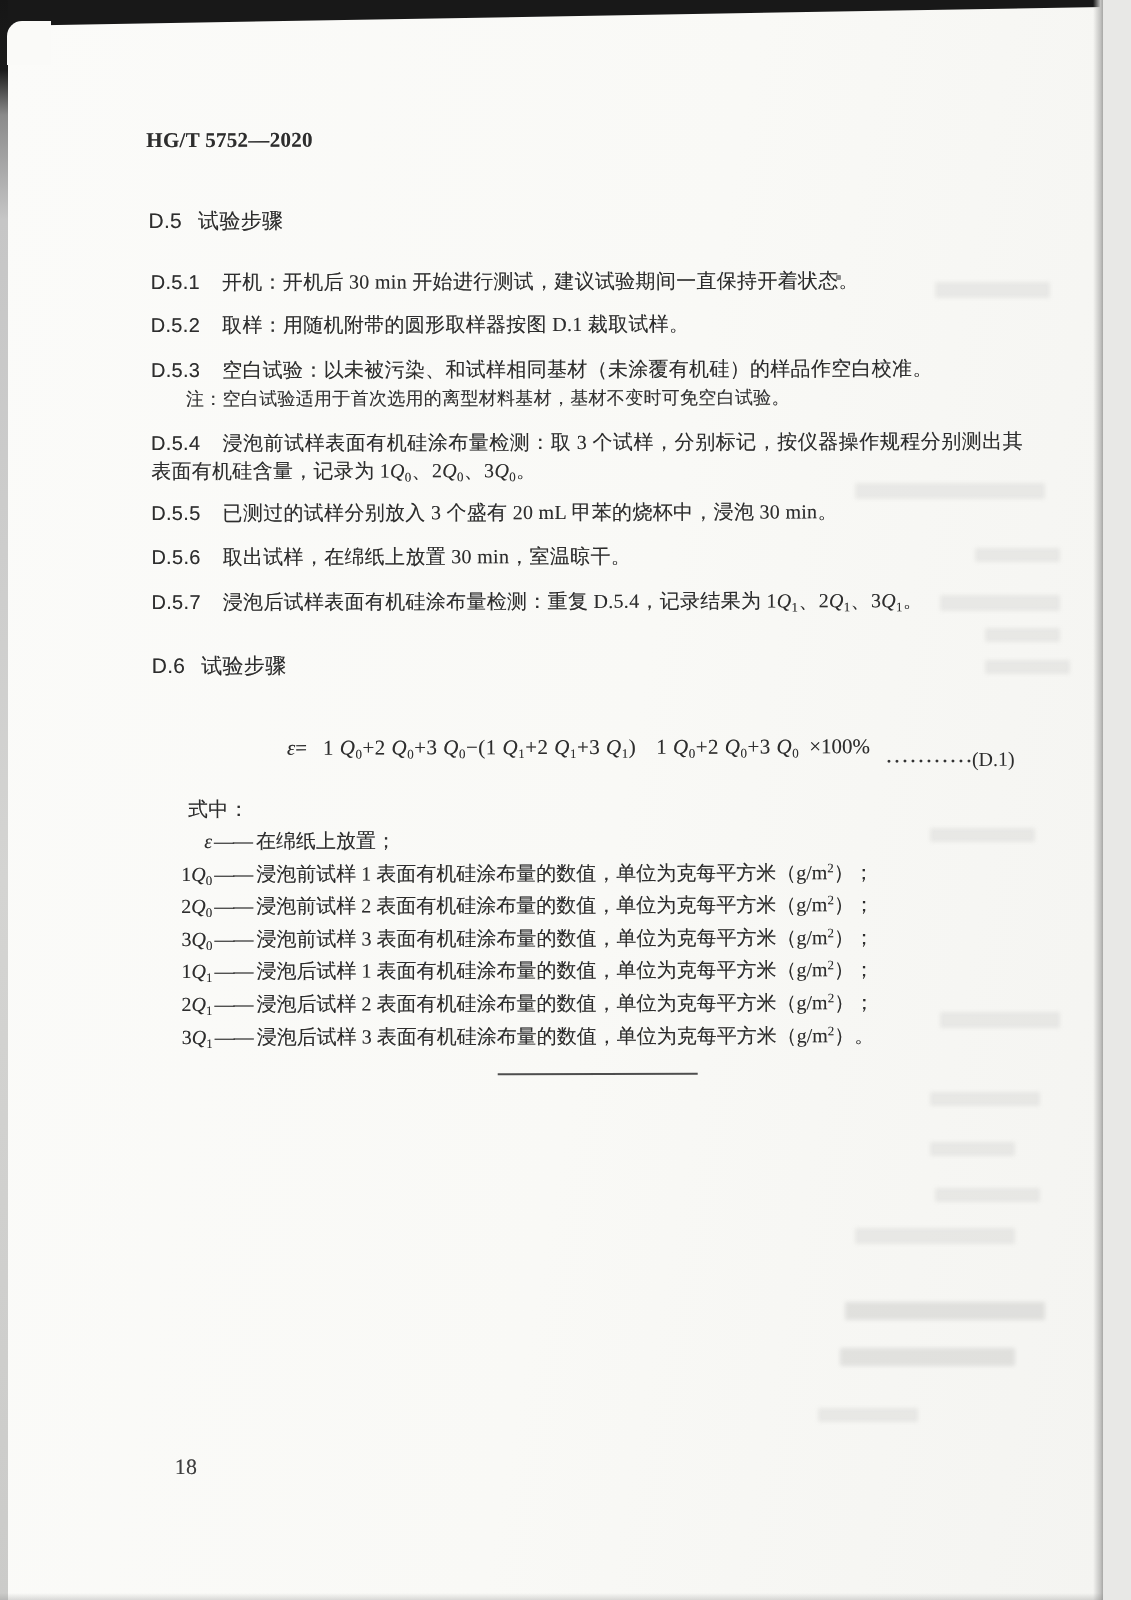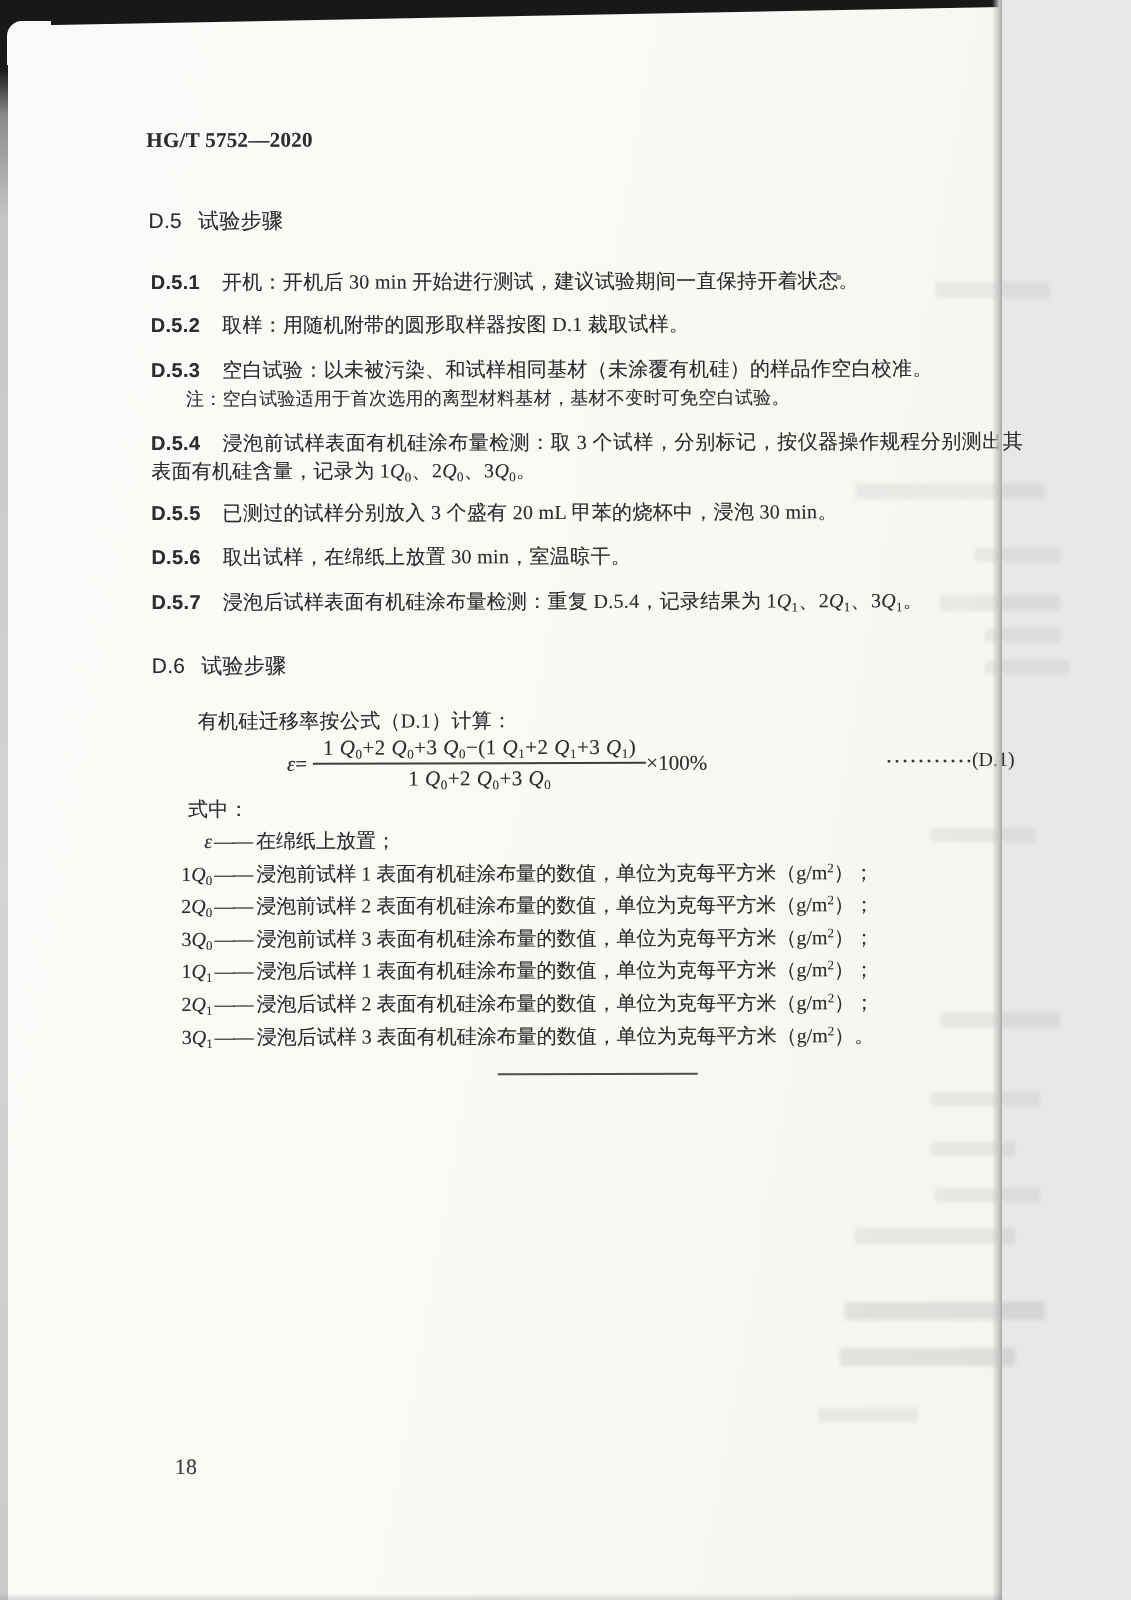--- a/index.html
+++ b/index.html
@@ -3,21 +3,21 @@
 <meta charset="utf-8">
 <title>Scanned Standard Page</title>
 <style>
   html,body{margin:0;padding:0;}
   body{
     width:1131px;height:1600px;overflow:hidden;position:relative;
     background:#e8e8e6;
     font-family:"Liberation Serif","DejaVu Serif",serif;
   }
   .page{
-    position:absolute;left:0;top:0;width:1002px;height:1600px;
+    position:absolute;left:0;top:0;width:1103px;height:1600px;
     background:linear-gradient(100deg,#fbfbf9 0%,#f9f9f6 55%,#f4f4f1 100%);
   }
   
   .top-band{
     position:absolute;left:0;top:0;width:100%;height:26px;background:#181818;
     clip-path:polygon(0 0,100% 0,100% 7px,0 26px);z-index:6;
   }
   .left-band{
     position:absolute;left:0;top:0;width:8px;height:100%;z-index:6;
     background:linear-gradient(to bottom,#161616 0,#1b1b1b 70px,#8a8a8a 115px,#c6c6c6 220px,#d4d4d2 55%,#cbcbc9 100%);
@@ -31,29 +31,29 @@
   .bottom-band{
     position:absolute;left:0;bottom:0;width:100%;height:7px;z-index:6;
     background:linear-gradient(to bottom,rgba(120,120,120,0),rgba(130,130,130,.28));
   }
   
   .txt{position:absolute;color:#2d2d2d;font-size:20px;letter-spacing:.3px;
        text-shadow:0 0 .6px rgba(70,70,70,.45);white-space:nowrap;}
   .wrap{white-space:normal;}
   b,.bold{font-weight:700;}
   .heading{font-family:"Liberation Sans","DejaVu Sans",sans-serif;font-weight:400;font-size:21px;}
-  .clabel{font-family:"Liberation Sans","DejaVu Sans",sans-serif;font-weight:700;margin-right:22px;}
+  .clabel{font-family:"Liberation Sans","DejaVu Sans",sans-serif;font-weight:400;margin-right:22px;}
   sub{font-size:13px;vertical-align:-4px;line-height:0;}
   sup{font-size:13px;vertical-align:7px;line-height:0;}
   i{font-style:italic;}
   .note{font-size:18px;color:#333;}
   
   .formula-row{position:absolute;left:287px;top:735px;display:flex;align-items:center;color:#2d2d2d;
                font-size:21px;text-shadow:0 0 .6px rgba(70,70,70,.45);}
-  .frac{display:flex;flex-direction:column;align-items:center;margin-left:6px;}
+  .frac{display:flex;flex-direction:row;align-items:flex-end;margin-left:6px;}
   .frac .num,.frac .den{padding:0 10px;letter-spacing:.5px;white-space:nowrap;}
   .frac .bar{align-self:stretch;height:0;border-top:2px solid #3e3e3e;margin:2px 0;}
   .mult{margin-left:0;}
   .leader{position:absolute;left:886px;top:752px;font-weight:700;font-size:18px;letter-spacing:2px;color:#333;}
   .eq-label{position:absolute;left:972px;top:749px;font-size:20px;color:#2d2d2d;}
   
   .defs{position:absolute;left:150px;top:824px;}
   .def-row{display:flex;height:32.6px;line-height:32.6px;color:#2d2d2d;font-size:20px;
            text-shadow:0 0 .6px rgba(70,70,70,.45);white-space:nowrap;}
   .def-sym{width:62px;text-align:right;}
@@ -120,21 +120,20 @@
     </div>
 
     <div class="txt" style="left:152px;top:588px">
       <span class="clabel">D.5.7</span><span>浸泡后试样表面有机硅涂布量检测：重复 D.5.4，记录结果为 1<i>Q</i><sub>1</sub>、2<i>Q</i><sub>1</sub>、3<i>Q</i><sub>1</sub>。</span>
     </div>
 
     <div class="txt heading" style="left:152px;top:651px">
       <span>D.6</span><span style="display:inline-block;width:16px"></span><span>试验步骤</span>
     </div>
 
-    <div class="txt" style="left:198px;top:707px">有机硅迁移率按公式（D.1）计算：</div>
 
     <div class="formula-row">
       <span><i>ε</i>=</span>
       <span class="frac">
         <span class="num">1 <i>Q</i><sub>0</sub>+2 <i>Q</i><sub>0</sub>+3 <i>Q</i><sub>0</sub>−(1 <i>Q</i><sub>1</sub>+2 <i>Q</i><sub>1</sub>+3 <i>Q</i><sub>1</sub>)</span>
         <span class="bar"></span>
         <span class="den">1 <i>Q</i><sub>0</sub>+2 <i>Q</i><sub>0</sub>+3 <i>Q</i><sub>0</sub></span>
       </span>
       <span class="mult">×100%</span>
     </div>

